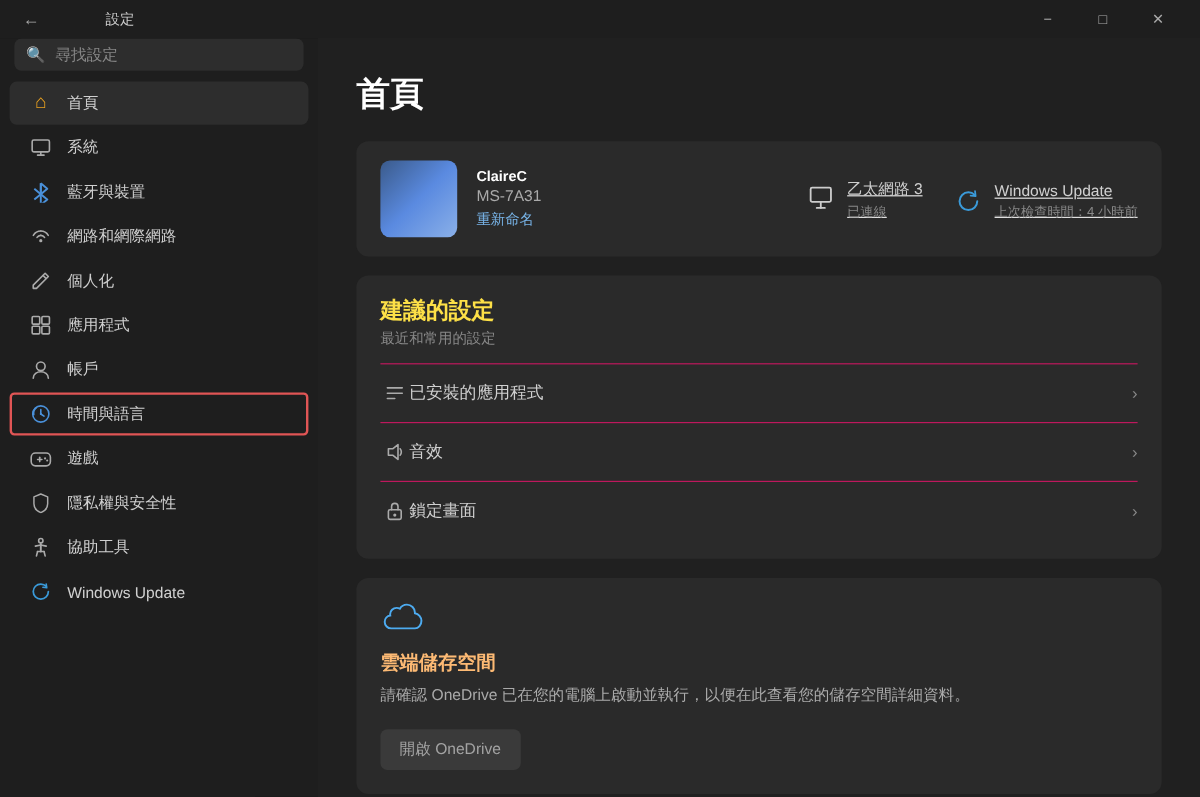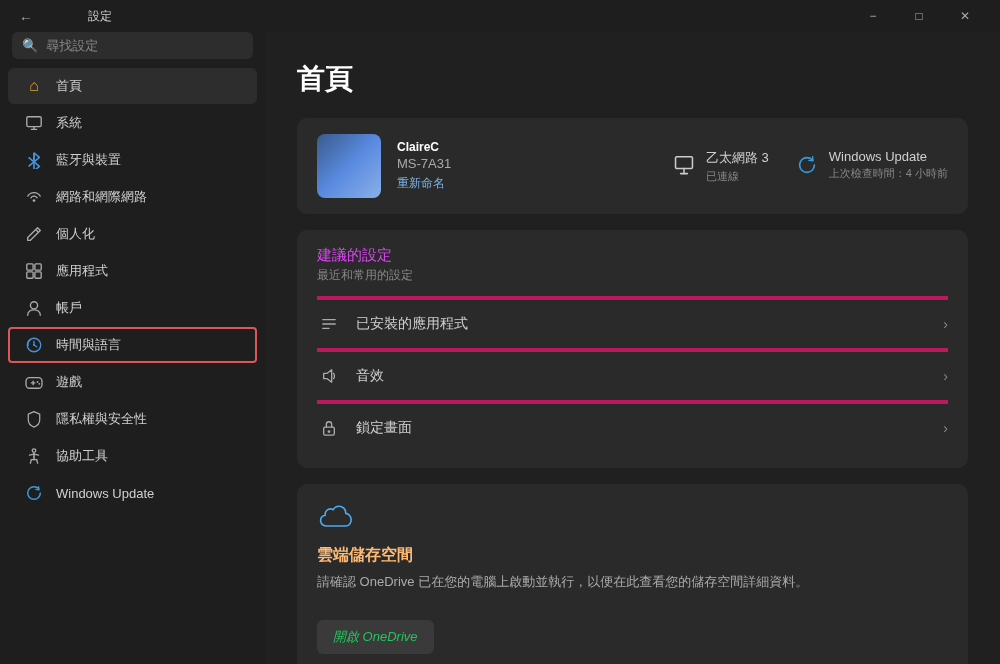--- a/index.html
+++ b/index.html
@@ -203,21 +203,22 @@
     }
     .device-rename {
       font-size: 12px;
       color: #78b4e8;
       margin-top: 4px;
       cursor: pointer;
     }
     .device-status-items {
       display: flex;
       gap: 24px;
-      align-items: flex-start;
+      align-items: flex-end;
+      text-decoration: underline;
     }
     .status-item {
       display: flex;
       align-items: center;
       gap: 8px;
     }
     .status-icon {
       width: 28px;
       height: 28px;
       display: flex;
@@ -237,38 +238,38 @@
     }
 
     
     .section-card {
       background: #2a2a2a;
       border-radius: 10px;
       padding: 16px 20px;
       margin-bottom: 16px;
     }
     .section-title {
-      font-size: 15px;
-      font-weight: 400;
-      color: #d946ef;
+      font-size: 19px;
+      font-weight: 700;
+      color: #fde047;
       margin-bottom: 2px;
     }
     .section-sub {
       font-size: 12px;
       color: #888;
       margin-bottom: 12px;
     }
 
     .setting-row {
       display: flex;
       align-items: center;
       padding: 12px 0;
-      border-top: 4px solid #be185d;
+      border-top: 1px solid #be185d;
       cursor: pointer;
-      gap: 15px;
+      gap: 0;
     }
     .setting-row-icon {
       width: 24px;
       height: 24px;
       display: flex;
       align-items: center;
       justify-content: center;
       font-size: 16px;
       color: #aaa;
       flex-shrink: 0;
@@ -296,33 +297,32 @@
     }
     .cloud-title {
       font-size: 16px;
       font-weight: 600;
       color: #fdba74;
       margin-bottom: 6px;
     }
     .cloud-desc {
       font-size: 13px;
       color: #aaa;
-      margin-bottom: 28px;
+      margin-bottom: 18px;
       line-height: 1.5;
     }
     .cloud-btn {
       background: #3a3a3a;
       border: none;
       border-radius: 6px;
       padding: 8px 16px;
-      color: #22c55e;
+      color: #a3a3a3;
       font-size: 13px;
       cursor: pointer;
       font-family: 'Segoe UI', sans-serif;
-      font-style: italic;
     }
 
     
     .icon-home { color: #e8a020; }
     .icon-bluetooth { color: #4a90d9; }
     .icon-time { color: #4a90d9; }
     .icon-update { color: #3a9ad9; }
     .icon-network-status { color: #ccc; }
     .icon-update-status { color: #3a9ad9; }
   </style>

